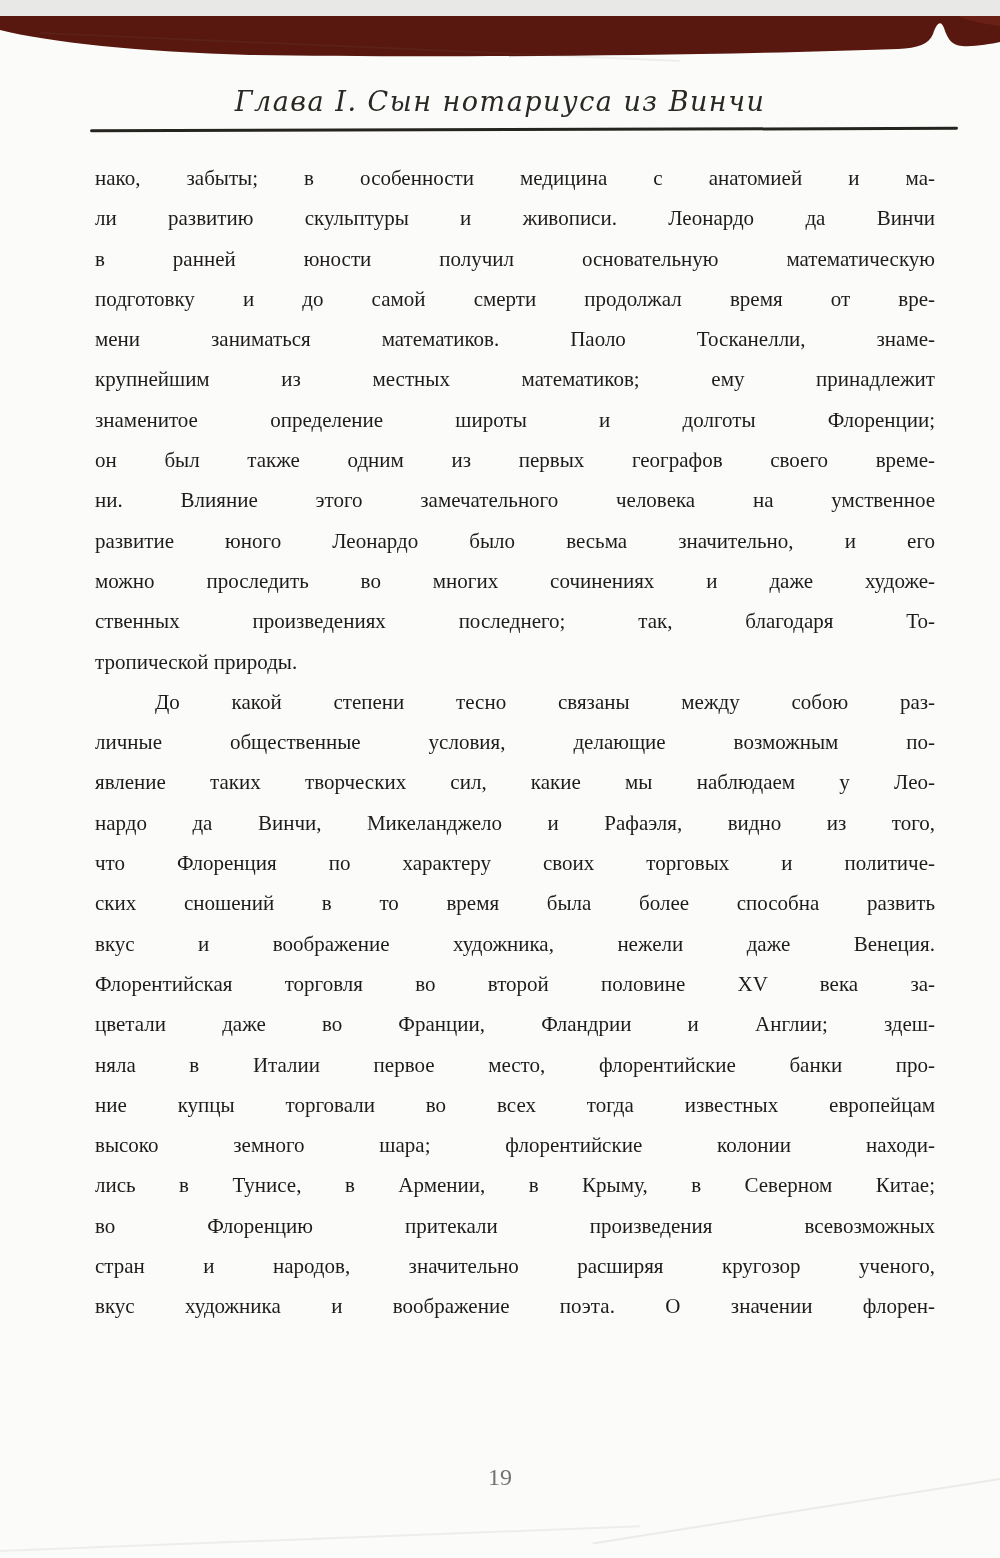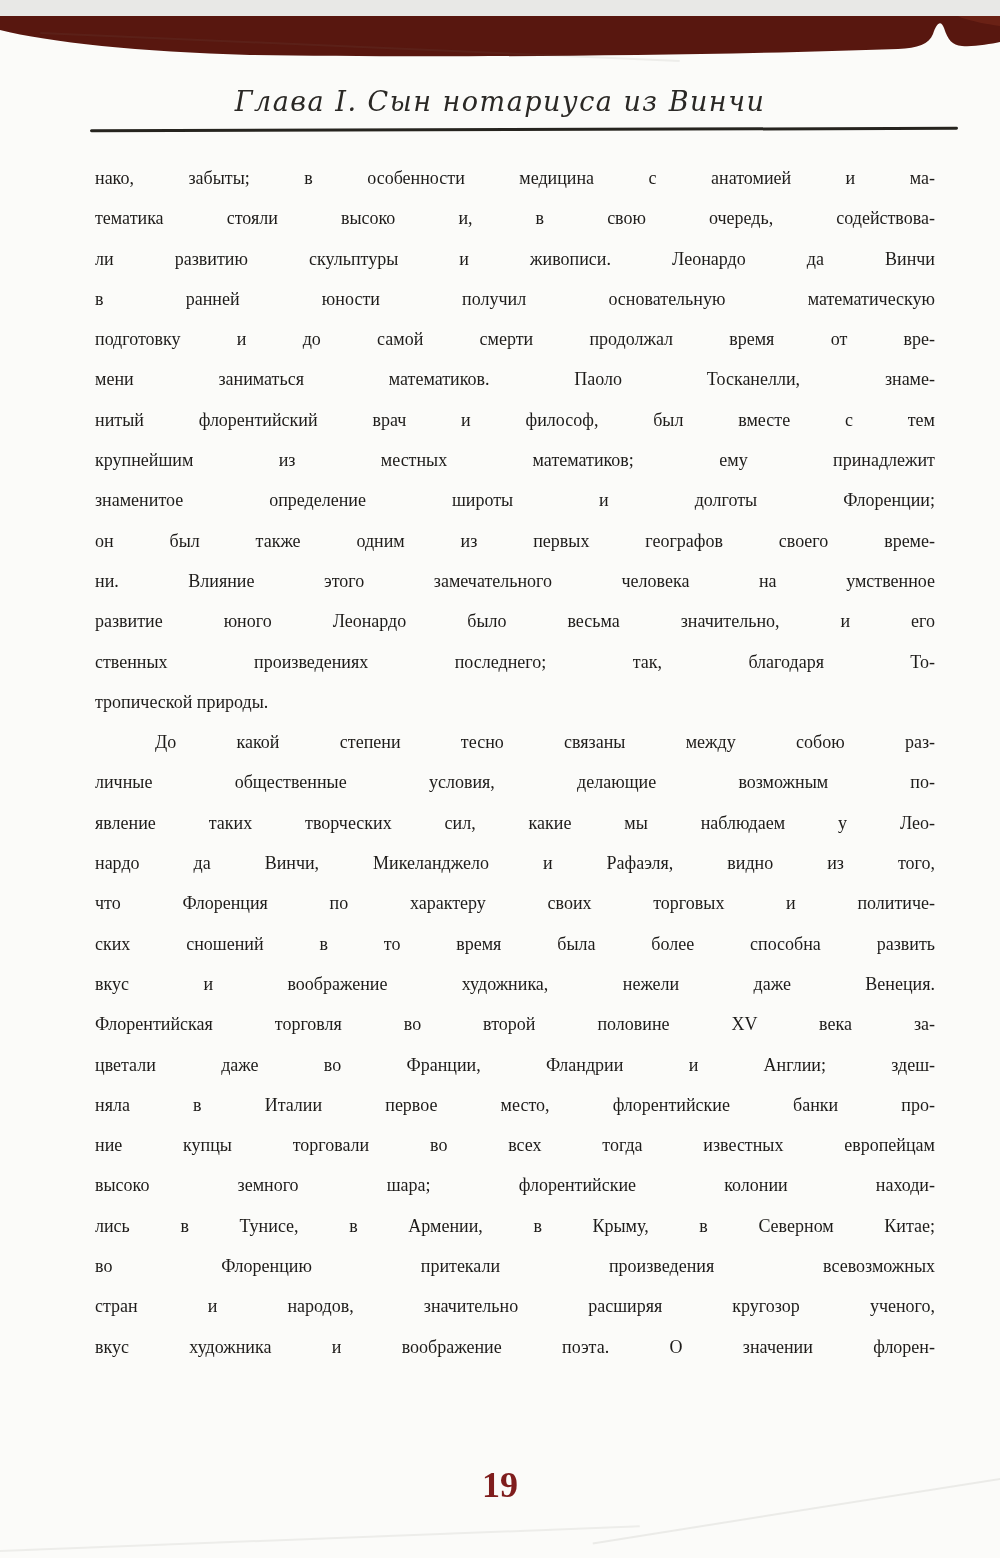--- a/index.html
+++ b/index.html
@@ -48,43 +48,43 @@
     height: 3px;
     background: #26241f;
     border-radius: 2px;
     transform: rotate(-0.15deg);
   }
   .text-block {
     position: absolute;
     top: 142px;
     left: 95px;
     width: 840px;
-    font-size: 18px;
+    font-size: 21px;
     line-height: 40.3px;
   }
   .text-line {
     text-align: justify;
     text-align-last: justify;
   }
   .text-line.para-end {
     text-align-last: left;
     font-family: Liberation Serif, serif;
   }
   .text-line.para-indent {
     text-indent: 60px;
   }
   .page-number {
     position: absolute;
     top: 1448px;
     left: 0;
     width: 100%;
     text-align: center;
-    font-size: 36px;
-    font-weight: bold;
-    color: #7f1d1d;
+    font-size: 24px;
+    font-weight: normal;
+    color: #737373;
   }
   
   .crease {
     position: absolute;
     height: 2px;
     background: rgba(120, 120, 112, 0.10);
     pointer-events: none;
   }
   .crease-top-left {
     top: 30px;
@@ -123,31 +123,30 @@
   </svg>
 
   <div class="crease crease-top-left"></div>
 
   <div class="chapter-header">Глава I. Сын нотариуса из Винчи</div>
 
   <div class="header-rule"></div>
 
   <div class="text-block">
       <div class="text-line">нако, забыты; в особенности медицина с анатомией и ма-</div>
-      <div class="text-line">тематика стояли высоко и, в свою очередь, содействова-</div>
       <div class="text-line">ли развитию скульптуры и живописи. Леонардо да Винчи</div>
       <div class="text-line">в ранней юности получил основательную математическую</div>
       <div class="text-line">подготовку и до самой смерти продолжал время от вре-</div>
       <div class="text-line">мени заниматься математиков. Паоло Тосканелли, знаме-</div>
-      <div class="text-line">нитый флорентийский врач и философ, был вместе с тем</div>
       <div class="text-line">крупнейшим из местных математиков; ему принадлежит</div>
       <div class="text-line">знаменитое определение широты и долготы Флоренции;</div>
       <div class="text-line">он был также одним из первых географов своего време-</div>
       <div class="text-line">ни. Влияние этого замечательного человека на умственное</div>
       <div class="text-line">развитие юного Леонардо было весьма значительно, и его</div>
+      <div class="text-line">можно проследить во многих сочинениях и даже художе-</div>
       <div class="text-line">ственных произведениях последнего; так, благодаря То-</div>
       <div class="text-line para-end">тропической природы.</div>
       <div class="text-line para-indent">До какой степени тесно связаны между собою раз-</div>
       <div class="text-line">личные общественные условия, делающие возможным по-</div>
       <div class="text-line">явление таких творческих сил, какие мы наблюдаем у Лео-</div>
       <div class="text-line">нардо да Винчи, Микеланджело и Рафаэля, видно из того,</div>
       <div class="text-line">что Флоренция по характеру своих торговых и политиче-</div>
       <div class="text-line">ских сношений в то время была более способна развить</div>
       <div class="text-line">вкус и воображение художника, нежели даже Венеция.</div>
       <div class="text-line">Флорентийская торговля во второй половине XV века за-</div>

